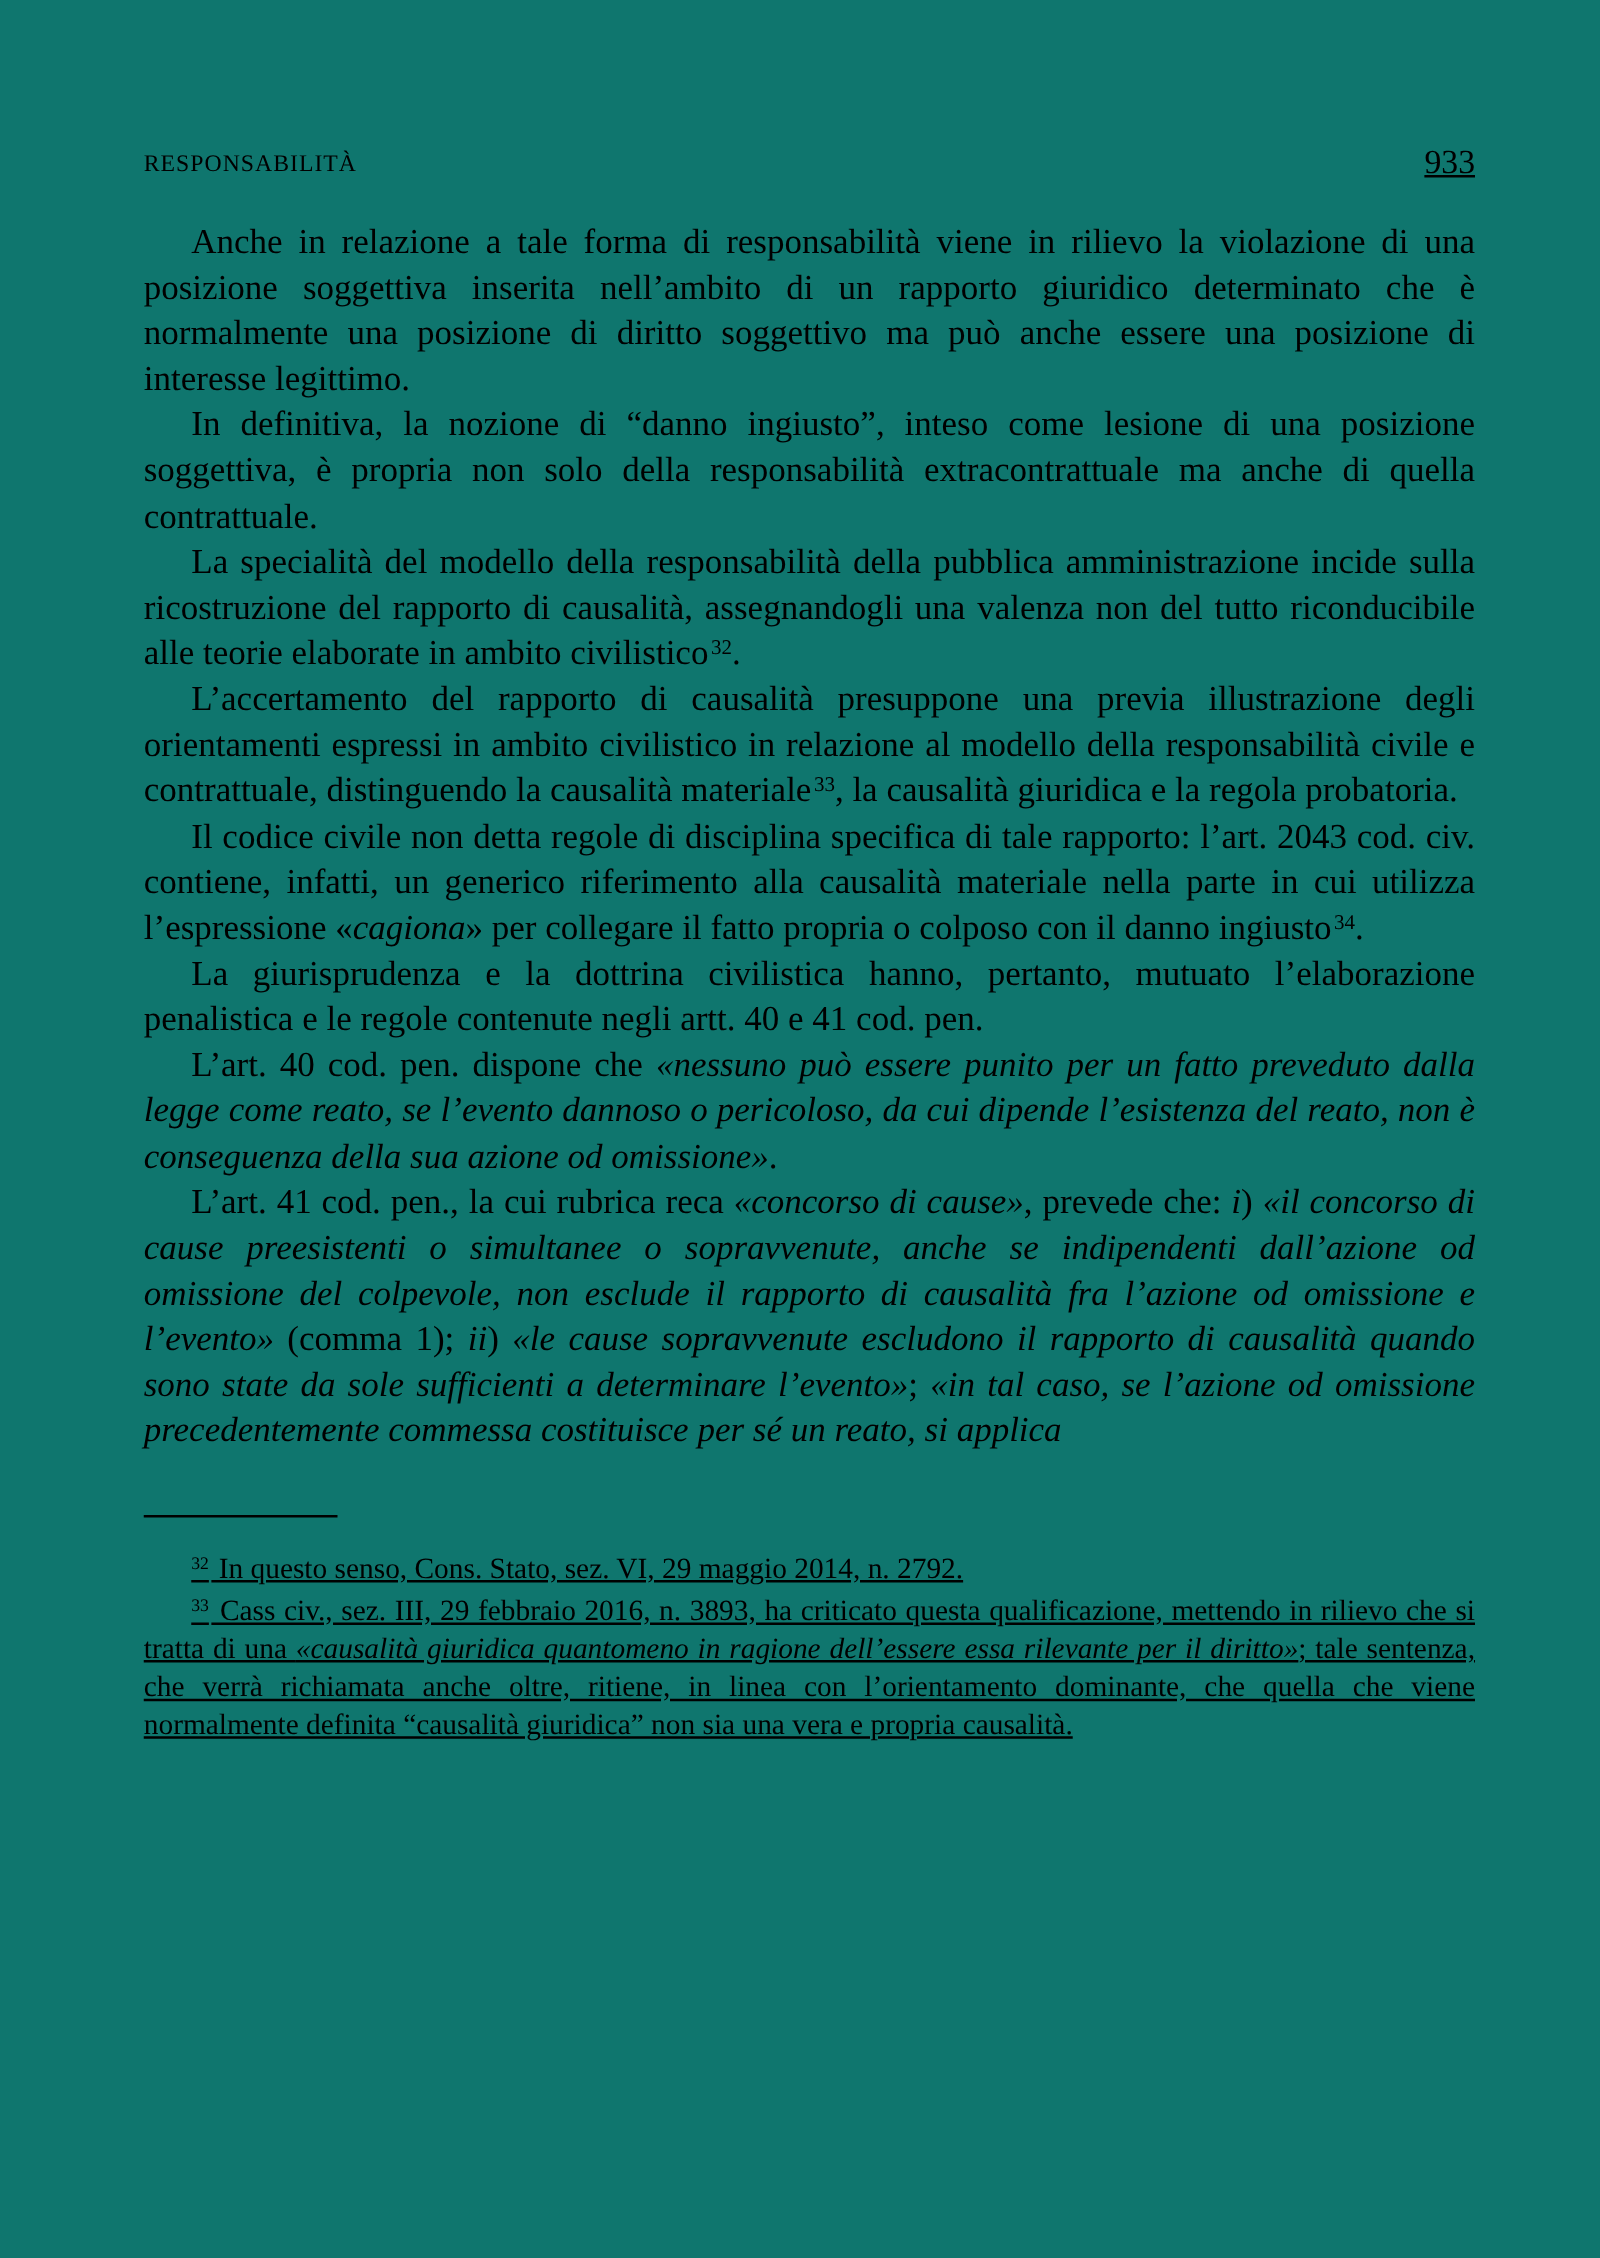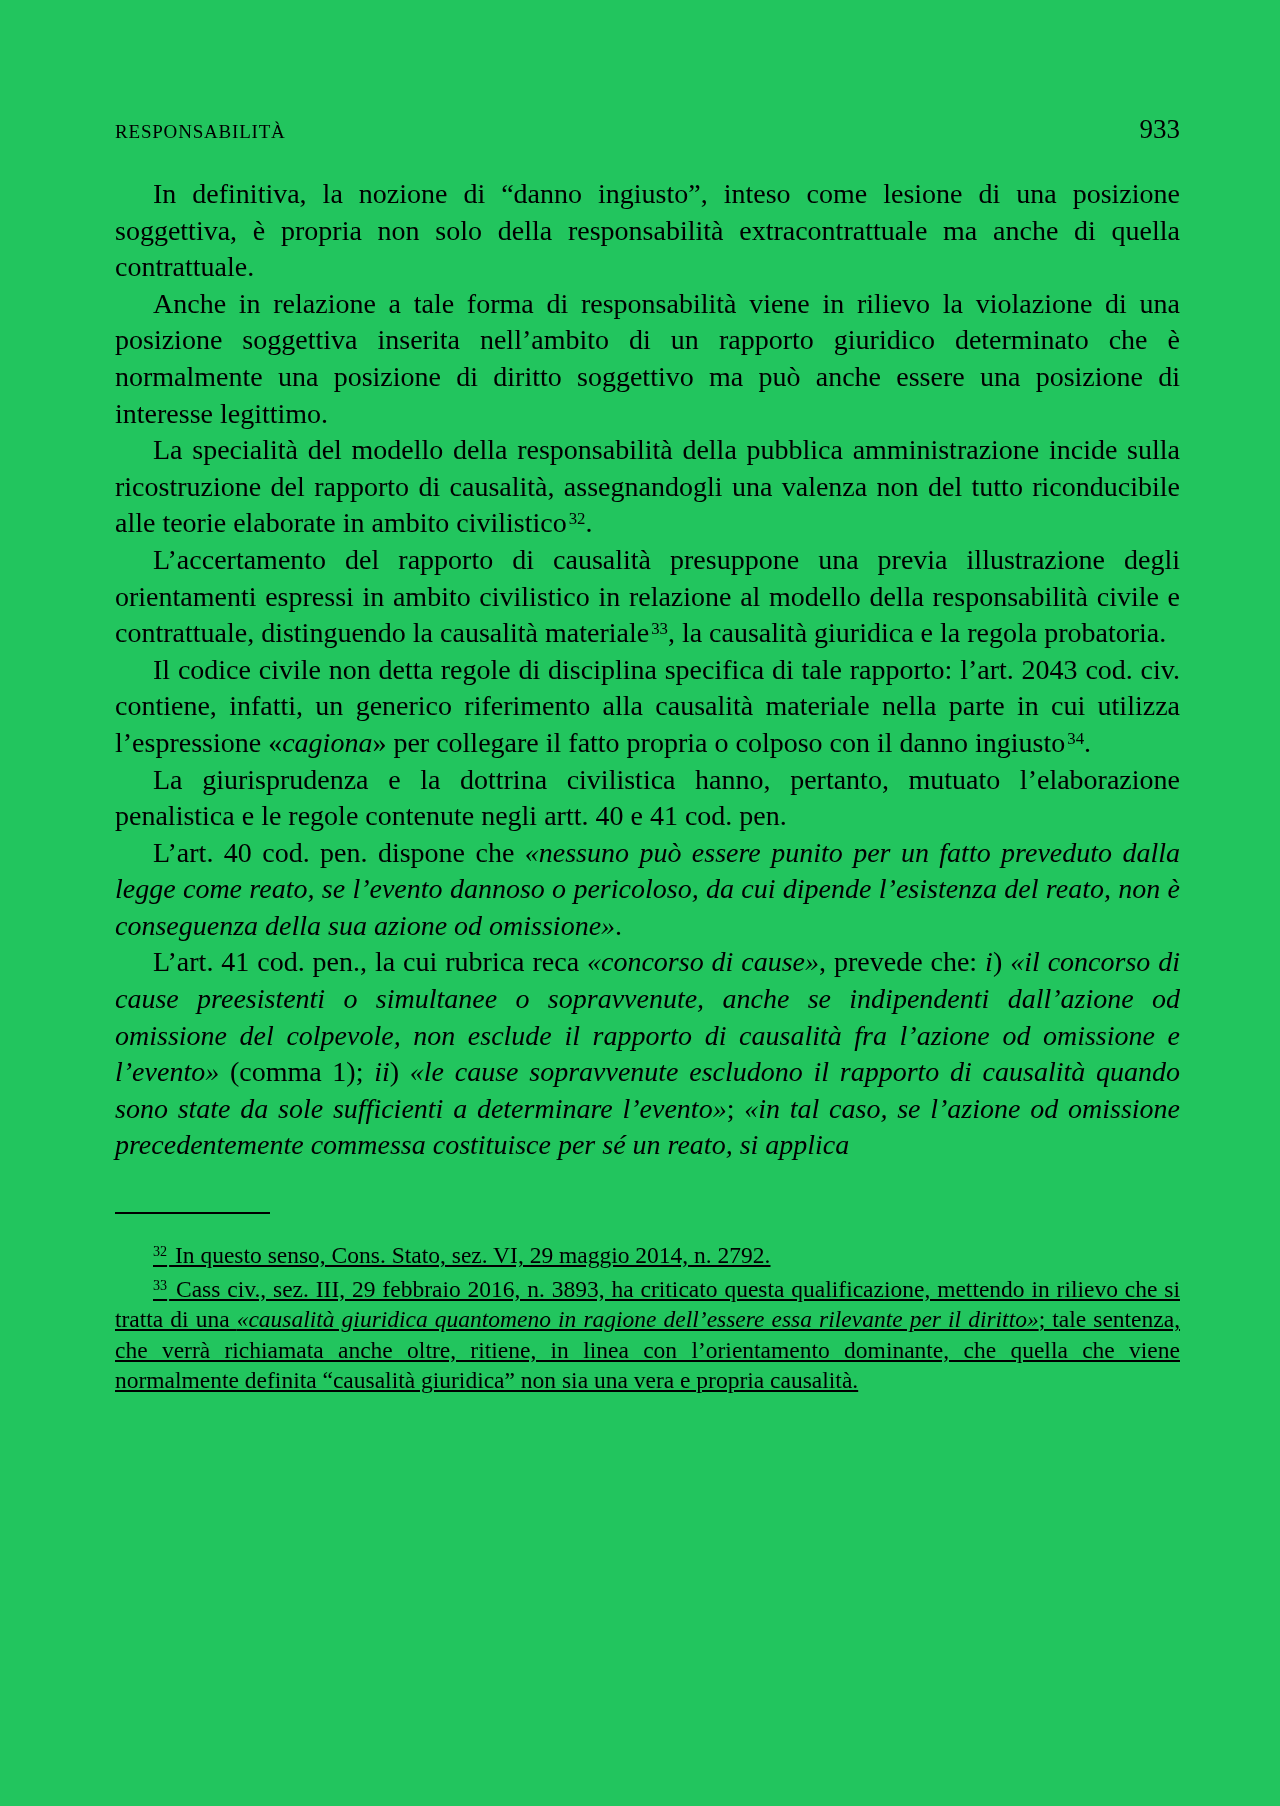--- a/index.html
+++ b/index.html
@@ -6,36 +6,37 @@
     margin: 0;
     padding: 0;
     background: #ffffff;
     color: #000000;
     font-family: "Liberation Serif", "DejaVu Serif", serif;
   }
   .page {
     position: relative;
     width: 1280px;
     height: 1806px;
-    background: #22c55e;
+    background: #0f766e;
     overflow: hidden;
   }
   .running-head {
     position: absolute;
     top: 121px;
     left: 115px;
     font-size: 19px;
     letter-spacing: 0.8px;
     font-variant: normal;
   }
   .page-number {
     position: absolute;
     top: 114px;
     right: 100px;
     font-size: 27px;
+    text-decoration: underline;
   }
   .content {
     position: absolute;
     top: 176px;
     left: 115px;
     width: 1065px;
     font-size: 28px;
     line-height: 36.6px;
     text-align: justify;
   }
@@ -83,22 +84,22 @@
 <body>
 
 <div class="page">
 
   <div class="running-head">RESPONSABILITÀ</div>
 
   <div class="page-number">933</div>
 
   <div class="content">
 
+    <p><span>Anche in relazione a tale forma di responsabilità viene in rilievo la violazione di una posizione soggettiva inserita nell’ambito di un rapporto giuridico determinato che è normalmente una posizione di diritto soggettivo ma può anche essere una posizione di interesse legittimo.</span></p>
     <p><span>In definitiva, la nozione di “danno ingiusto”, inteso come lesione di una posizione soggettiva, è propria non solo della responsabilità extracontrattuale ma anche di quella contrattuale.</span></p>
-    <p><span>Anche in relazione a tale forma di responsabilità viene in rilievo la violazione di una posizione soggettiva inserita nell’ambito di un rapporto giuridico determinato che è normalmente una posizione di diritto soggettivo ma può anche essere una posizione di interesse legittimo.</span></p>
 
 
     <p><span>La specialità del modello della responsabilità della pubblica amministrazione incide sulla ricostruzione del rapporto di causalità, assegnandogli una valenza non del tutto riconducibile alle teorie elaborate in ambito civilistico</span><sup>32</sup><span>.</span></p>
     <p><span>L’accertamento del rapporto di causalità presuppone una previa illustrazione degli orientamenti espressi in ambito civilistico in relazione al modello della responsabilità civile e contrattuale, distinguendo la causalità materiale</span><sup>33</sup><span>, la causalità giuridica e la regola probatoria.</span></p>
     <p><span>Il codice civile non detta regole di disciplina specifica di tale rapporto: l’art. 2043 cod. civ. contiene, infatti, un generico riferimento alla causalità materiale nella parte in cui utilizza l’espressione «</span><span class="it">cagiona</span><span>» per collegare il fatto propria o colposo con il danno ingiusto</span><sup>34</sup><span>.</span></p>
     <p><span>La giurisprudenza e la dottrina civilistica hanno, pertanto, mutuato l’elaborazione penalistica e le regole contenute negli artt. 40 e 41 cod. pen.</span></p>
     <p><span>L’art. 40 cod. pen. dispone che </span><span class="it">«nessuno può essere punito per un fatto preveduto dalla legge come reato, se l’evento dannoso o pericoloso, da cui dipende l’esistenza del reato, non è conseguenza della sua azione od omissione»</span><span>.</span></p>
     <p><span>L’art. 41 cod. pen., la cui rubrica reca </span><span class="it">«concorso di cause»</span><span>, prevede che: </span><span class="it">i</span><span>) </span><span class="it">«il concorso di cause preesistenti o simultanee o sopravvenute, anche se indipendenti dall’azione od omissione del colpevole, non esclude il rapporto di causalità fra l’azione od omissione e l’evento»</span><span> (comma 1); </span><span class="it">ii</span><span>) </span><span class="it">«le cause sopravvenute escludono il rapporto di causalità quando sono state da sole sufficienti a determinare l’evento»</span><span>; </span><span class="it">«in tal caso, se l’azione od omissione precedentemente commessa costituisce per sé un reato, si applica</span></p>
 
     <hr class="footnote-sep">

